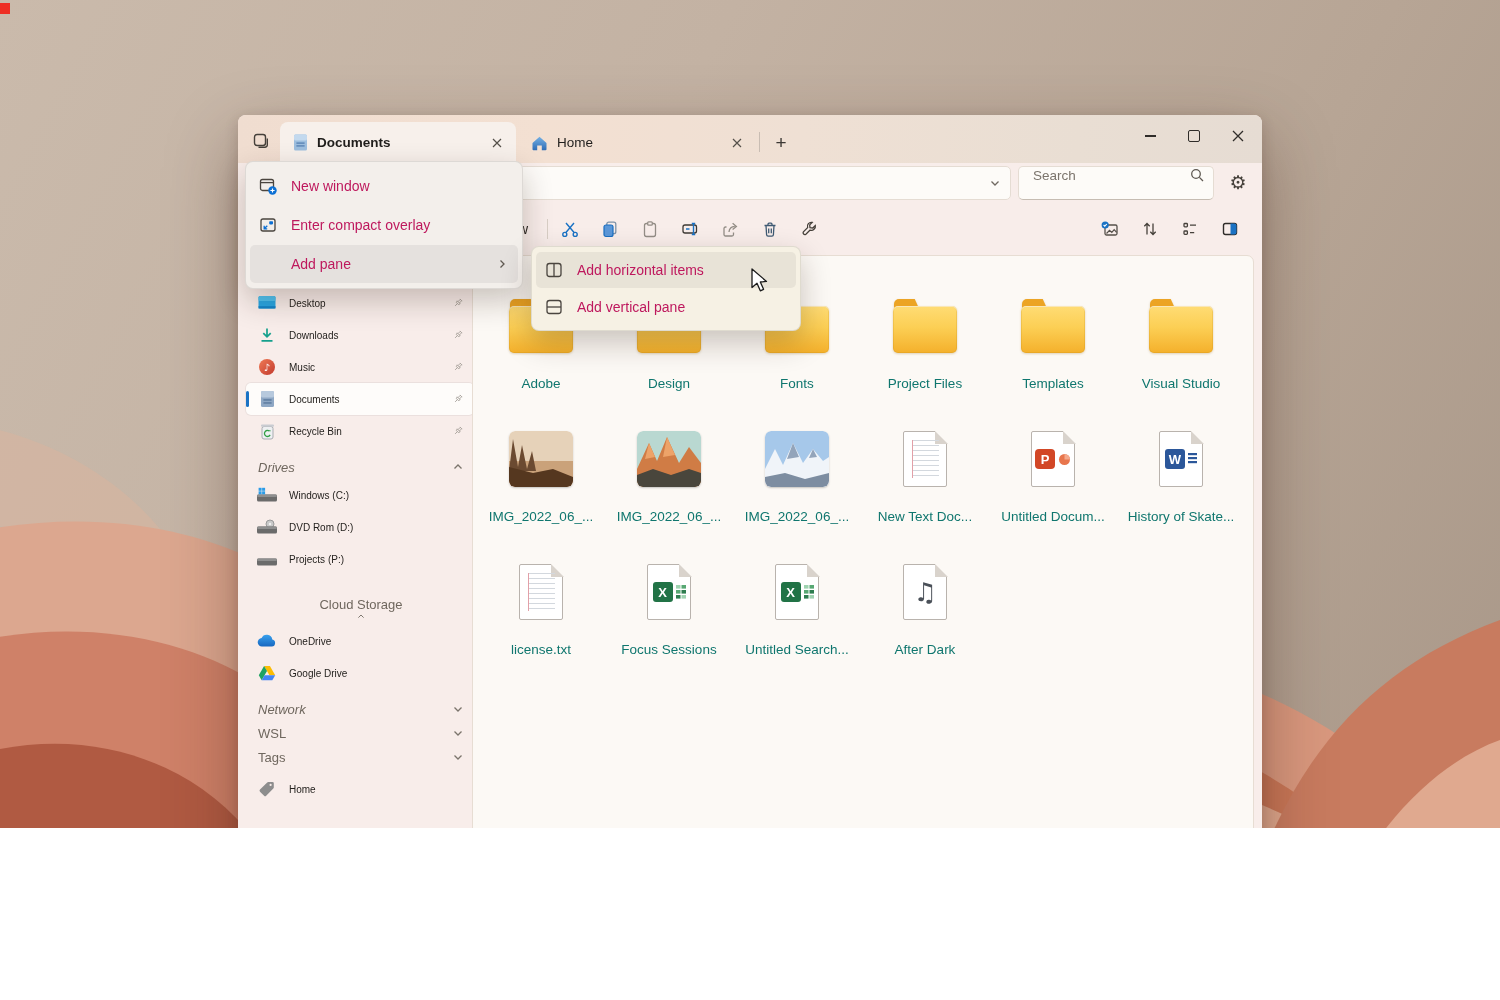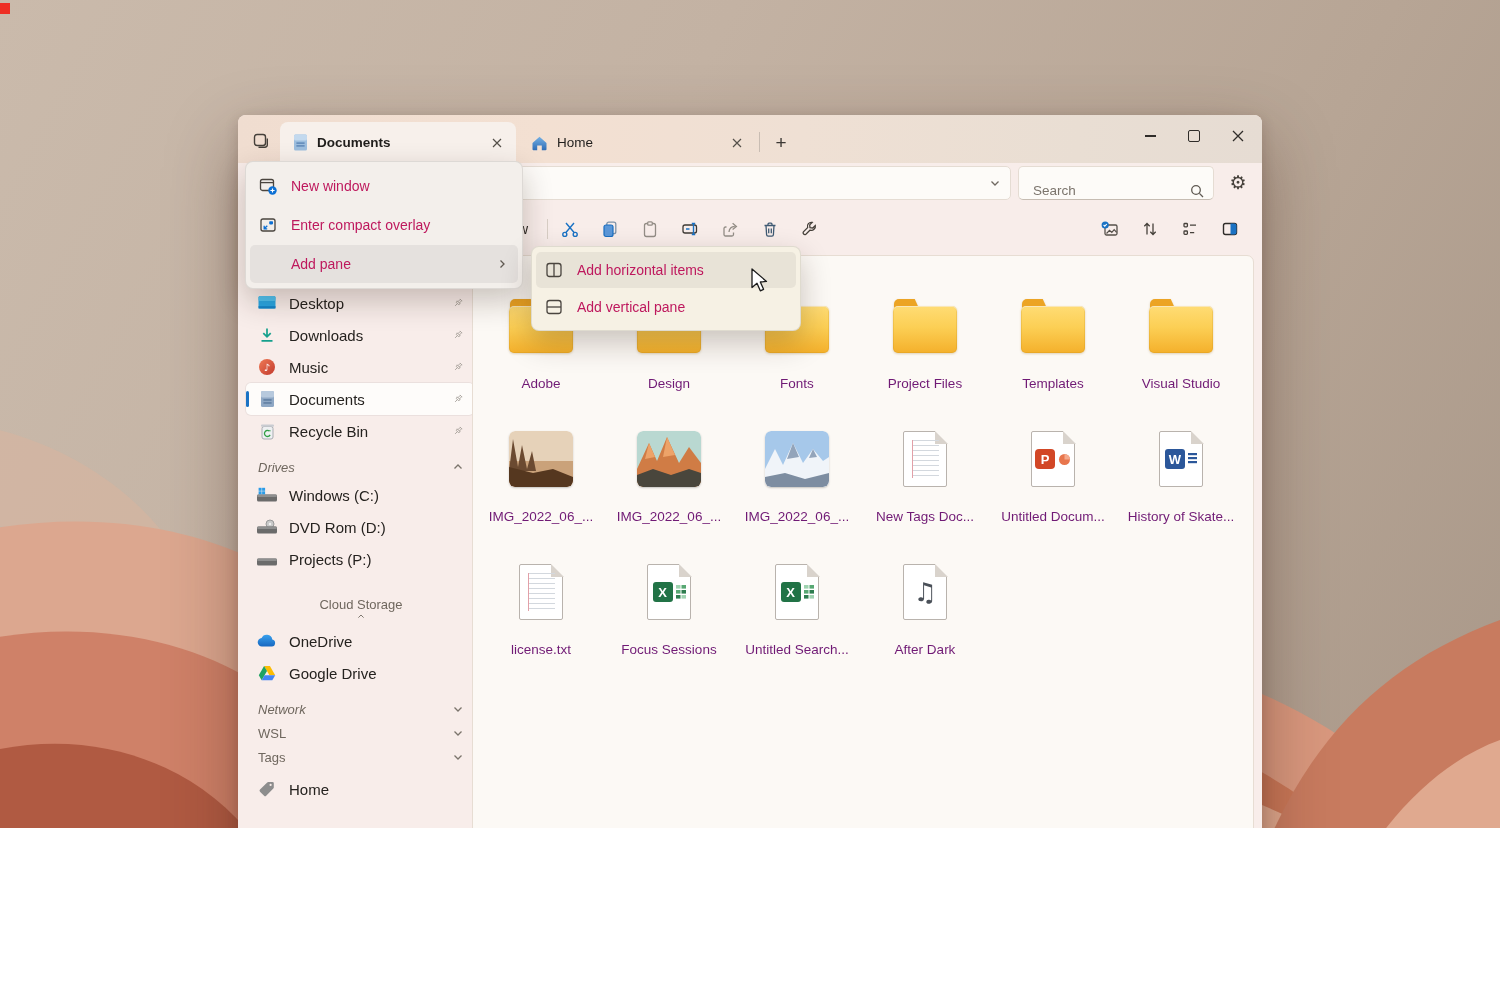--- a/index.html
+++ b/index.html
@@ -32,54 +32,54 @@
   .win-btn{width:44px;height:42px;border:none;background:transparent;display:flex;align-items:center;justify-content:center;padding:0;}
   .glyph-min{width:11px;height:1.5px;background:#2f2c29;}
   .glyph-max{width:10px;height:10px;border:1.4px solid #2f2c29;border-radius:2px;}
 
   
   .address-bar{position:absolute;left:243px;top:51px;width:530px;height:34px;background:#fdfbf8;
                border:1px solid #e5dcd3;border-radius:5px;box-sizing:border-box;
                display:flex;align-items:center;justify-content:flex-end;padding-right:8px;}
   .search-box{position:absolute;left:780px;top:51px;width:196px;height:34px;background:#fdfbf8;
               border:1px solid #e5dcd3;border-bottom-color:#c6bcb2;border-radius:5px;box-sizing:border-box;
-              display:flex;align-items:flex-end;padding:0 8px 0 12px;}
+              display:flex;align-items:flex-start;padding:0 8px 0 12px;}
   .search-box input{border:none;background:transparent;outline:none;flex:1;font-size:13.5px;
                     font-family:inherit;color:#3c3834;min-width:0;}
   .search-box input::placeholder{color:#7b746c;opacity:1;}
   .gear-btn{position:absolute;left:984px;top:52px;width:32px;height:32px;border:none;background:transparent;
             border-radius:5px;font-size:19px;color:#45403a;padding:0;line-height:32px;}
 
   
   .new-btn{position:absolute;left:250px;top:99px;height:30px;border:none;background:transparent;border-radius:5px;
            font-size:14px;color:#2a2724;padding:0 12px;font-family:inherit;}
   .tb-sep{position:absolute;left:309px;top:104px;width:1px;height:20px;background:#d8cec5;}
   .ibtn{position:absolute;top:99px;width:36px;height:30px;border:none;background:transparent;border-radius:5px;
         display:flex;align-items:center;justify-content:center;padding:0;}
   .ibtn svg{display:block;}
 
   
   .sidebar{position:absolute;left:8px;top:172px;width:228px;}
   .side-row{height:32px;display:flex;align-items:center;border-radius:5px;padding:0 8px 0 10px;position:relative;box-sizing:border-box;}
   .side-row .sicon{width:22px;display:flex;justify-content:center;}
-  .side-row .slabel{margin-left:11px;font-size:15px;color:#25221f;flex:1;white-space:nowrap;overflow:hidden;}
+  .side-row .slabel{margin-left:11px;font-size:10px;color:#25221f;flex:1;white-space:nowrap;overflow:hidden;}
   .side-row.selected{background:#fefcfa;box-shadow:0 0 0 1px rgba(0,0,0,.05);}
   .side-row.selected::before{content:"";position:absolute;left:0;top:8px;width:3px;height:16px;border-radius:2px;background:#1a72c4;}
   .pin{width:16px;display:flex;justify-content:center;}
   .sec-head{height:24px;display:flex;align-items:center;padding:0 10px 0 12px;}
   .sec-head .sec-label{flex:1;font-size:13px;color:#6f675e;}
   .mt20{margin-top:8px;font-style:italic;} .mt22{margin-top:22px;flex-direction:column;} .mt24{} .mb4{margin-bottom:4px;}
 
   
   .content{position:absolute;left:234px;top:140px;width:782px;height:590px;background:#fcf9f5;
            border:1px solid #e7ddd3;border-radius:7px;box-sizing:border-box;overflow:hidden;}
   .grid{display:grid;grid-template-columns:repeat(6,128px);grid-auto-rows:133px;padding:24px 0 0 4px;}
   .cell{display:flex;flex-direction:column;align-items:center;}
   .icon-area{height:92px;display:flex;align-items:center;justify-content:center;}
-  .fname{font-size:13.5px;color:#701a75;margin-top:4px;white-space:nowrap;}
+  .fname{font-size:13.5px;color:#0f766e;margin-top:4px;white-space:nowrap;}
 
   .folder{position:relative;width:64px;height:54px;filter:drop-shadow(0 1px 1px rgba(140,90,0,.25));}
   .folder::before{content:"";position:absolute;left:1px;top:0;width:28px;height:16px;background:#eca424;
                   border-radius:5px 4px 0 0;clip-path:polygon(0 0,74% 0,100% 100%,0 100%);}
   .folder::after{content:"";position:absolute;left:0;top:7px;width:64px;height:47px;border-radius:5px;
                  background:linear-gradient(180deg,#ffdc74 0%,#fccf55 45%,#f4b02b 100%);
                  box-shadow:inset 0 1px 0 rgba(255,255,255,.55),inset 0 0 0 1px rgba(190,130,10,.18);}
   .thumb{border-radius:6px;box-shadow:0 1px 2px rgba(0,0,0,.22);}
   .page{position:relative;width:44px;height:56px;background:#fff;border:1.5px solid #b9b3ad;border-radius:2px;
         display:flex;align-items:center;justify-content:center;box-sizing:border-box;}
@@ -579,21 +579,21 @@
           </div>
           <div class="fname">IMG_2022_06_...</div>
         </div>
 
         <div class="cell">
           <div class="icon-area">
               <div class="page">
                 <div class="ruled"></div>
               </div>
             </div>
-          <div class="fname">New Tags Doc...</div>
+          <div class="fname">New Text Doc...</div>
         </div>
 
         <div class="cell">
           <div class="icon-area">
             <div class="page">
               <div class="olog">
                   <span class="lblock" style="background:#d24726;border-radius:4px;">P</span>
                 <svg width="13" height="13" viewBox="0 0 13 13">
                     <circle cx="6.5" cy="6.5" r="5.5" fill="#e8764d"></circle>
                     <path d="M6.5 6.5 L6.5 1 A5.5 5.5 0 0 1 12 6.5 Z" fill="#f4a98c"></path>

